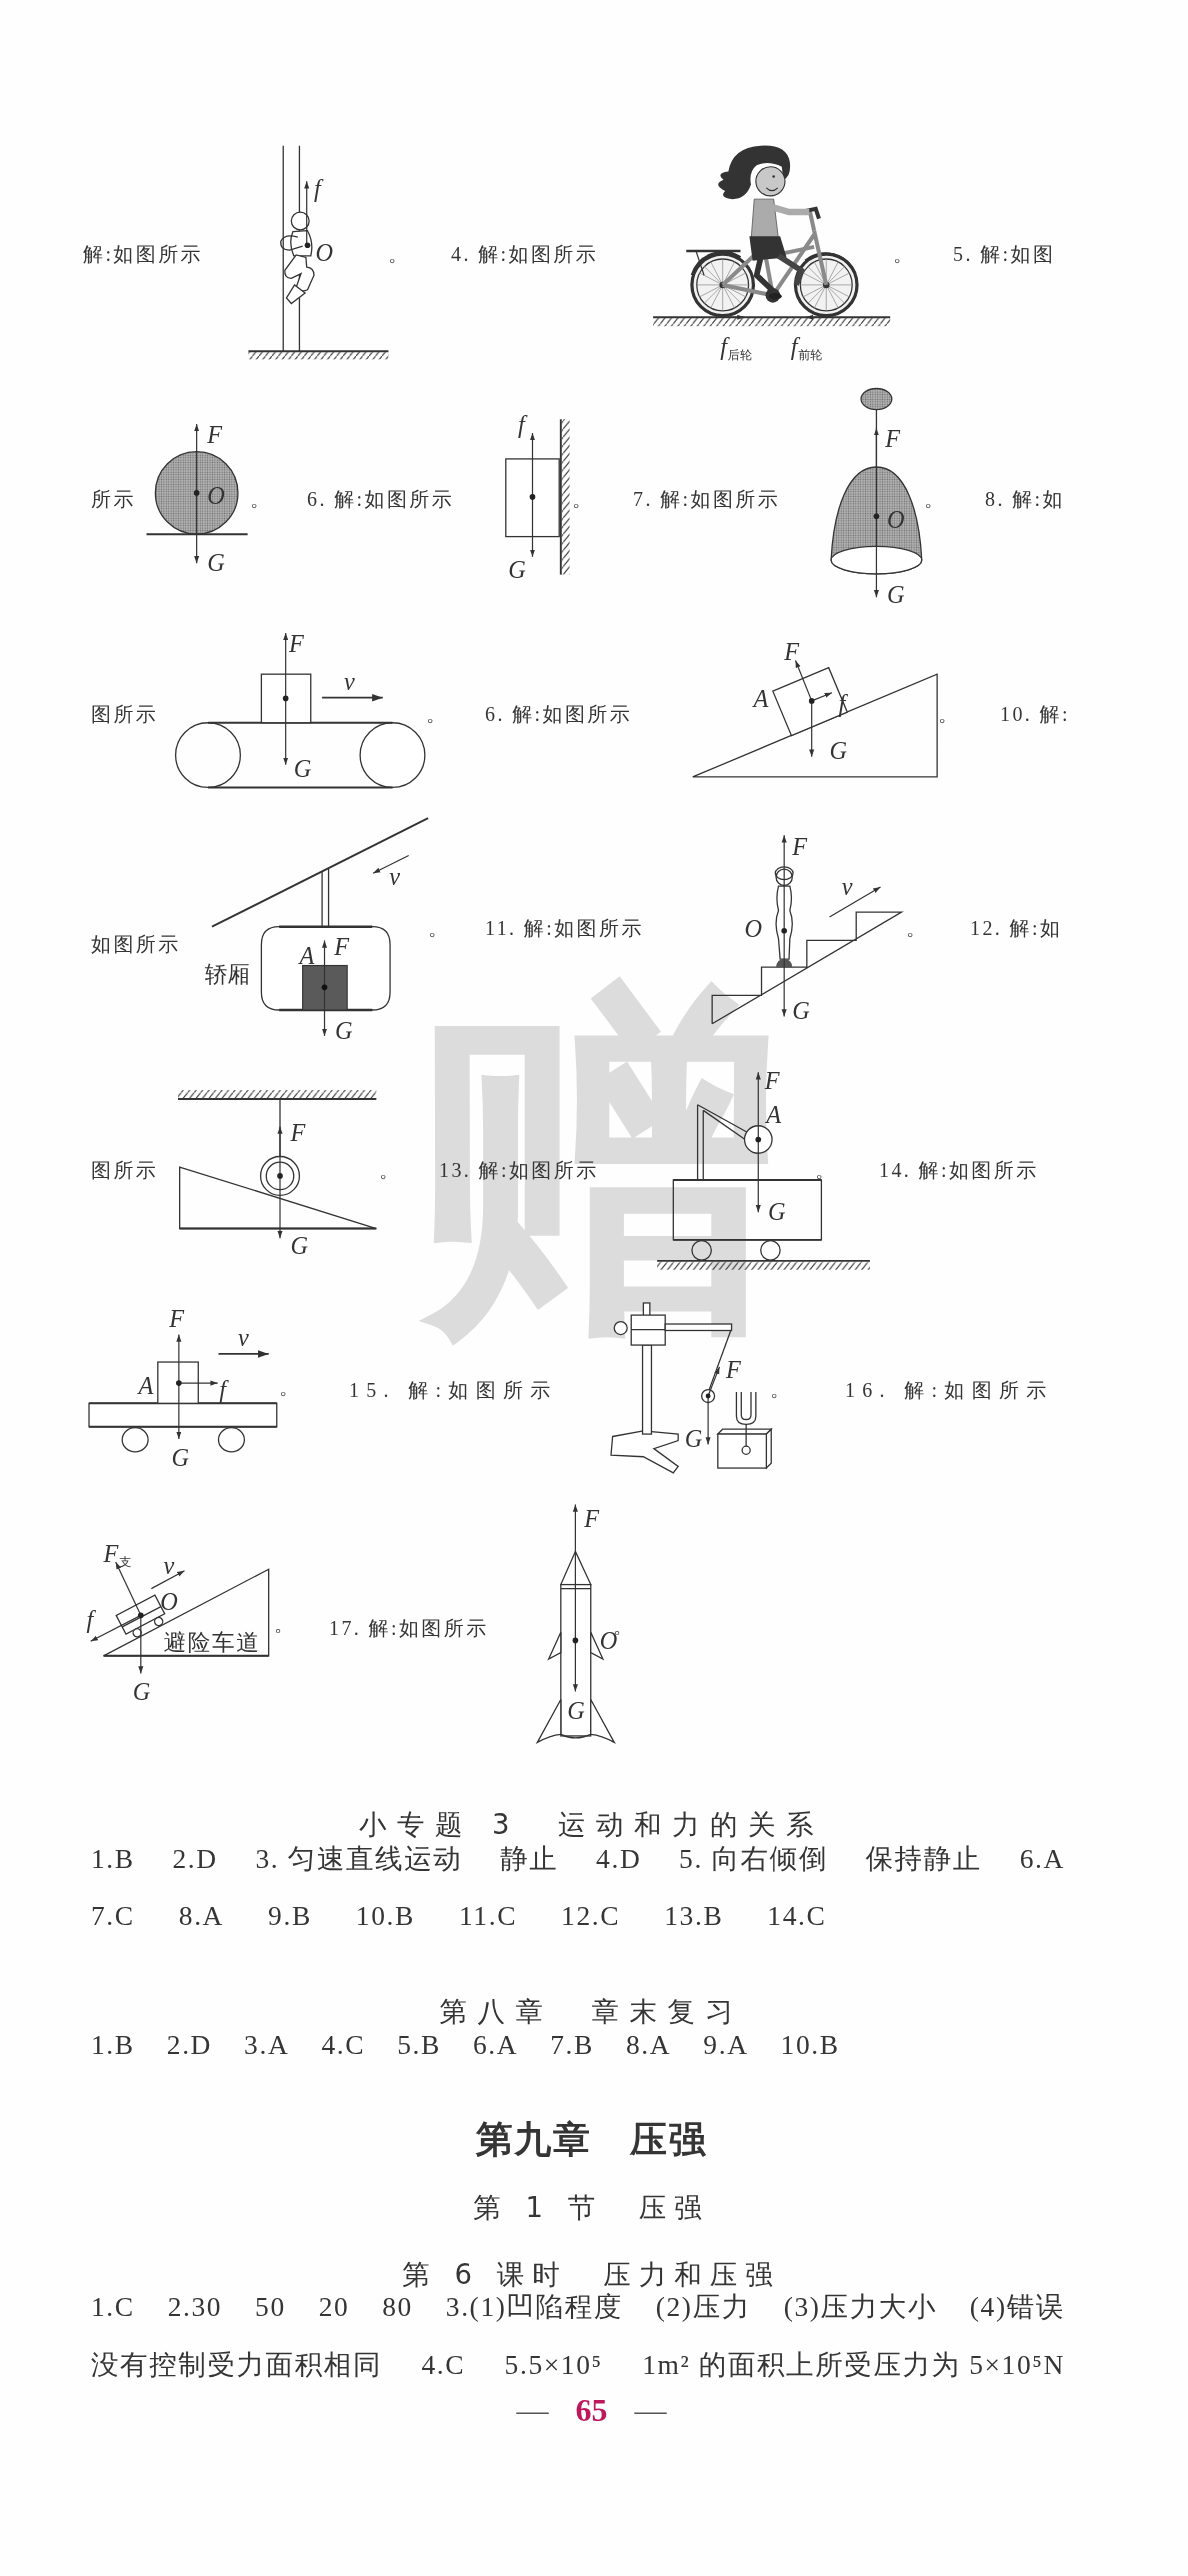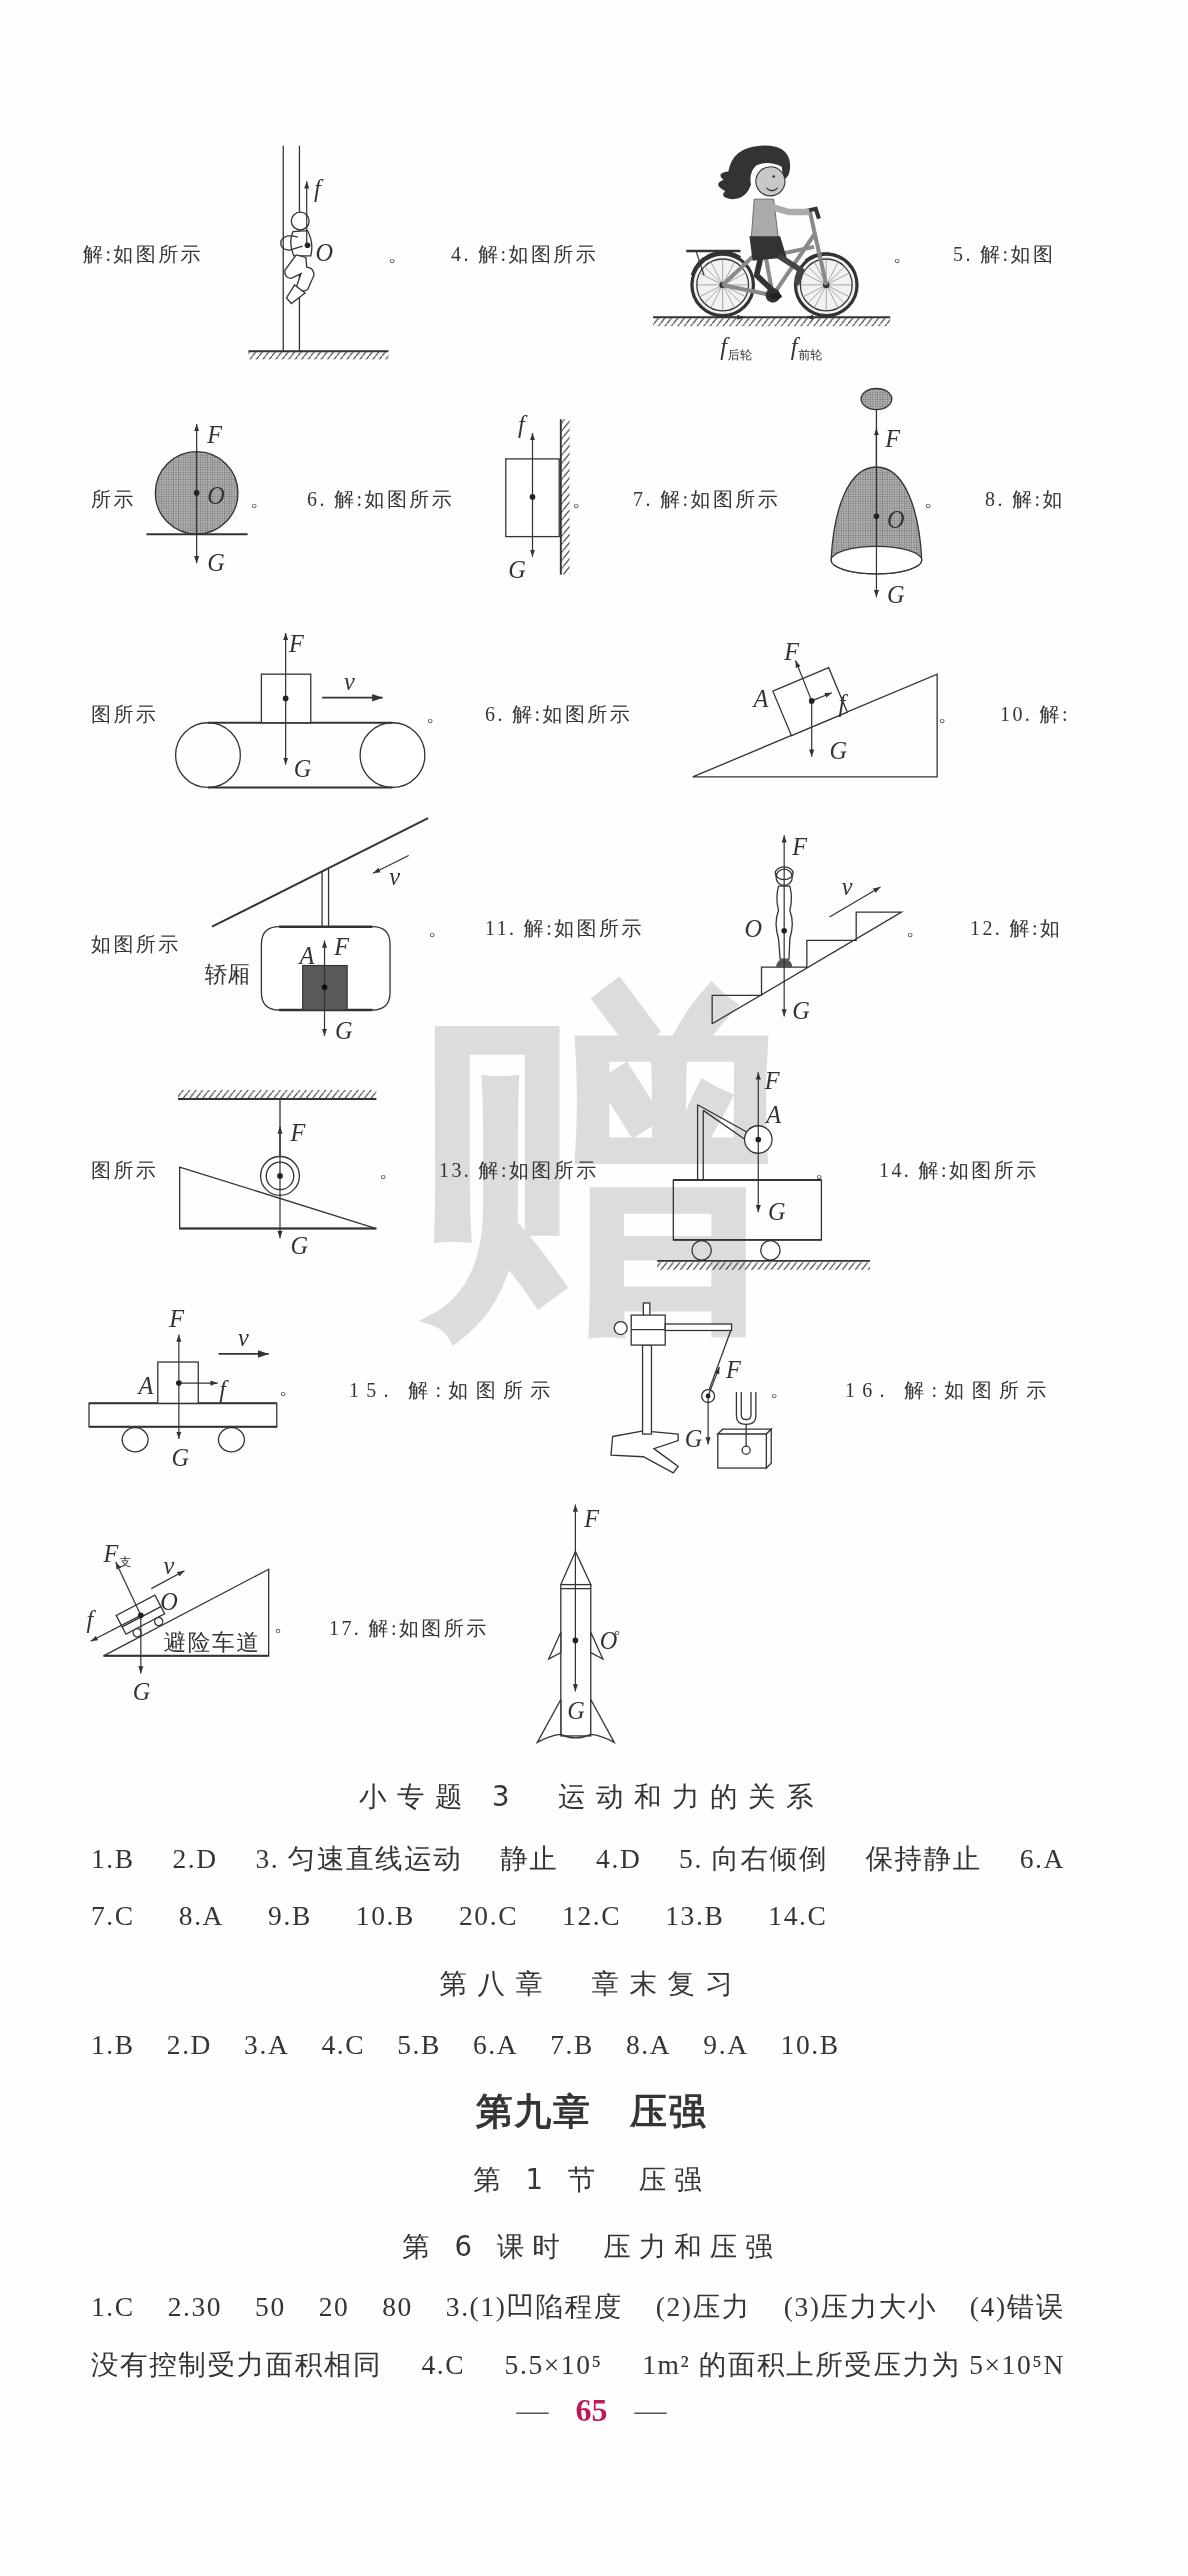--- a/index.html
+++ b/index.html
@@ -15,21 +15,21 @@
   }
   svg.figs { position: absolute; left: 0; top: 0; z-index: 1; pointer-events: none; }
   .t {
     position: absolute; z-index: 2; white-space: nowrap;
     font-size: 20px; line-height: 27.5px; letter-spacing: 2.4px;
   }
   .t.sp { letter-spacing: 7.3px; }
   .t.small { font-size: 19.4px; line-height: 19.4px; letter-spacing: 0; }
   .title {
     position: absolute; left: 0; width: 1183px; z-index: 2; text-align: center; white-space: nowrap;
-    font-family: "DejaVu Sans", sans-serif; font-size: 27.5px; line-height: 32px; letter-spacing: 10.5px;
+    font-family: "DejaVu Sans", sans-serif; font-size: 27.5px; line-height: 32px; letter-spacing: 10.5px; margin-top: 28px;
   }
   .title.sub { letter-spacing: 8px; }
   .title.ch { font-size: 37px; line-height: 40px; font-weight: bold; letter-spacing: 1.6px; }
   .line {
     position: absolute; left: 91px; width: 974px; z-index: 2; display: flex; white-space: nowrap;
     font-size: 27.5px; line-height: 27.5px; letter-spacing: 1.6px;
   }
   .line.j { justify-content: space-between; }
   .line.g34 { gap: 44px; }
   .line.g40 { gap: 32px; }
@@ -419,21 +419,21 @@
   <span>4.D</span>
   <span>5. 向右倾倒</span>
   <span>保持静止</span>
   <span>6.A</span>
 </div>
 <div class="line g34" style="top:1902px">
   <span>7.C</span>
   <span>8.A</span>
   <span>9.B</span>
   <span>10.B</span>
-  <span>20.C</span>
+  <span>11.C</span>
   <span>12.C</span>
   <span>13.B</span>
   <span>14.C</span>
 </div>
 
 <div class="title" style="top:1967px">第八章　章末复习</div>
 <div class="line g40" style="top:2031px">
   <span>1.B</span>
   <span>2.D</span>
   <span>3.A</span>

